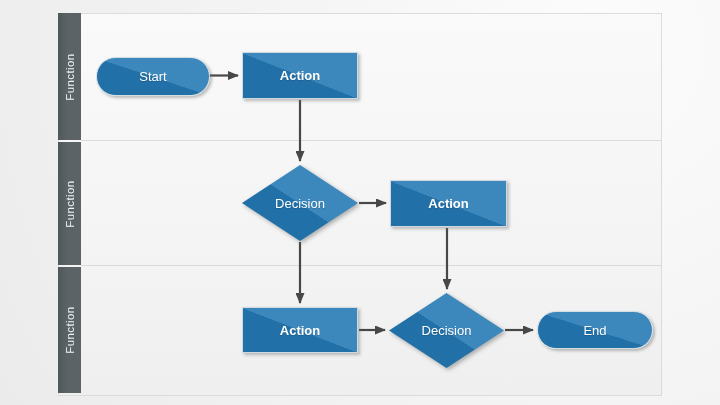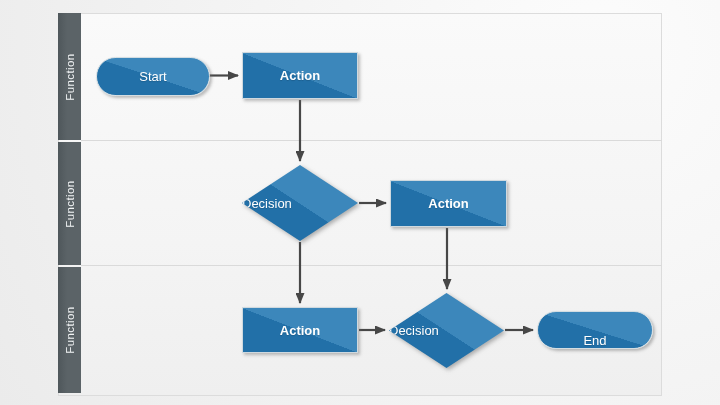--- a/index.html
+++ b/index.html
@@ -55,35 +55,35 @@
     border:1px solid #cfd9df;
     box-shadow:2px 2px 3px rgba(110,110,110,0.45);
     font-weight:bold;
   }
   .diamond-wrap{
     position:absolute;
     filter:drop-shadow(2px 2px 2px rgba(100,100,100,0.5));
   }
   .diamond{
     width:100%;height:100%;
-    display:flex;align-items:center;justify-content:flex-start;
+    display:flex;align-items:center;justify-content:center;
     color:#ffffff;font-size:13px;
     background:linear-gradient(to top right,#2270a8 0%,#2270a8 49.4%,#3c87bb 49.6%,#3c87bb 100%);
     clip-path:polygon(50% 0%,100% 50%,50% 100%,0% 50%);
     text-shadow:0 1px 1px rgba(0,0,0,0.15);
   }
   .connectors{position:absolute;left:0;top:0;width:720px;height:405px;pointer-events:none;}
   
   #node-start   {left:96px; top:57px; width:114px;height:39px;}
   #node-action1 {left:242px;top:52px; width:116px;height:47px;}
   #node-dec1    {left:242px;top:165px;width:116px;height:76px;}
   #node-action2 {left:390px;top:180px;width:117px;height:47px;}
   #node-action3 {left:242px;top:307px;width:116px;height:46px;}
   #node-dec2    {left:389px;top:293px;width:115px;height:75px;}
-  #node-end     {left:537px;top:311px;width:116px;height:38px;align-items:flex-end;}
+  #node-end     {left:537px;top:311px;width:116px;height:38px;}
 </style>
 </head>
 <body>
 
 <div class="slide">
 
   <div class="frame"></div>
 
   <div class="lane-band band-1">
     <span class="vtext">Function</span>

